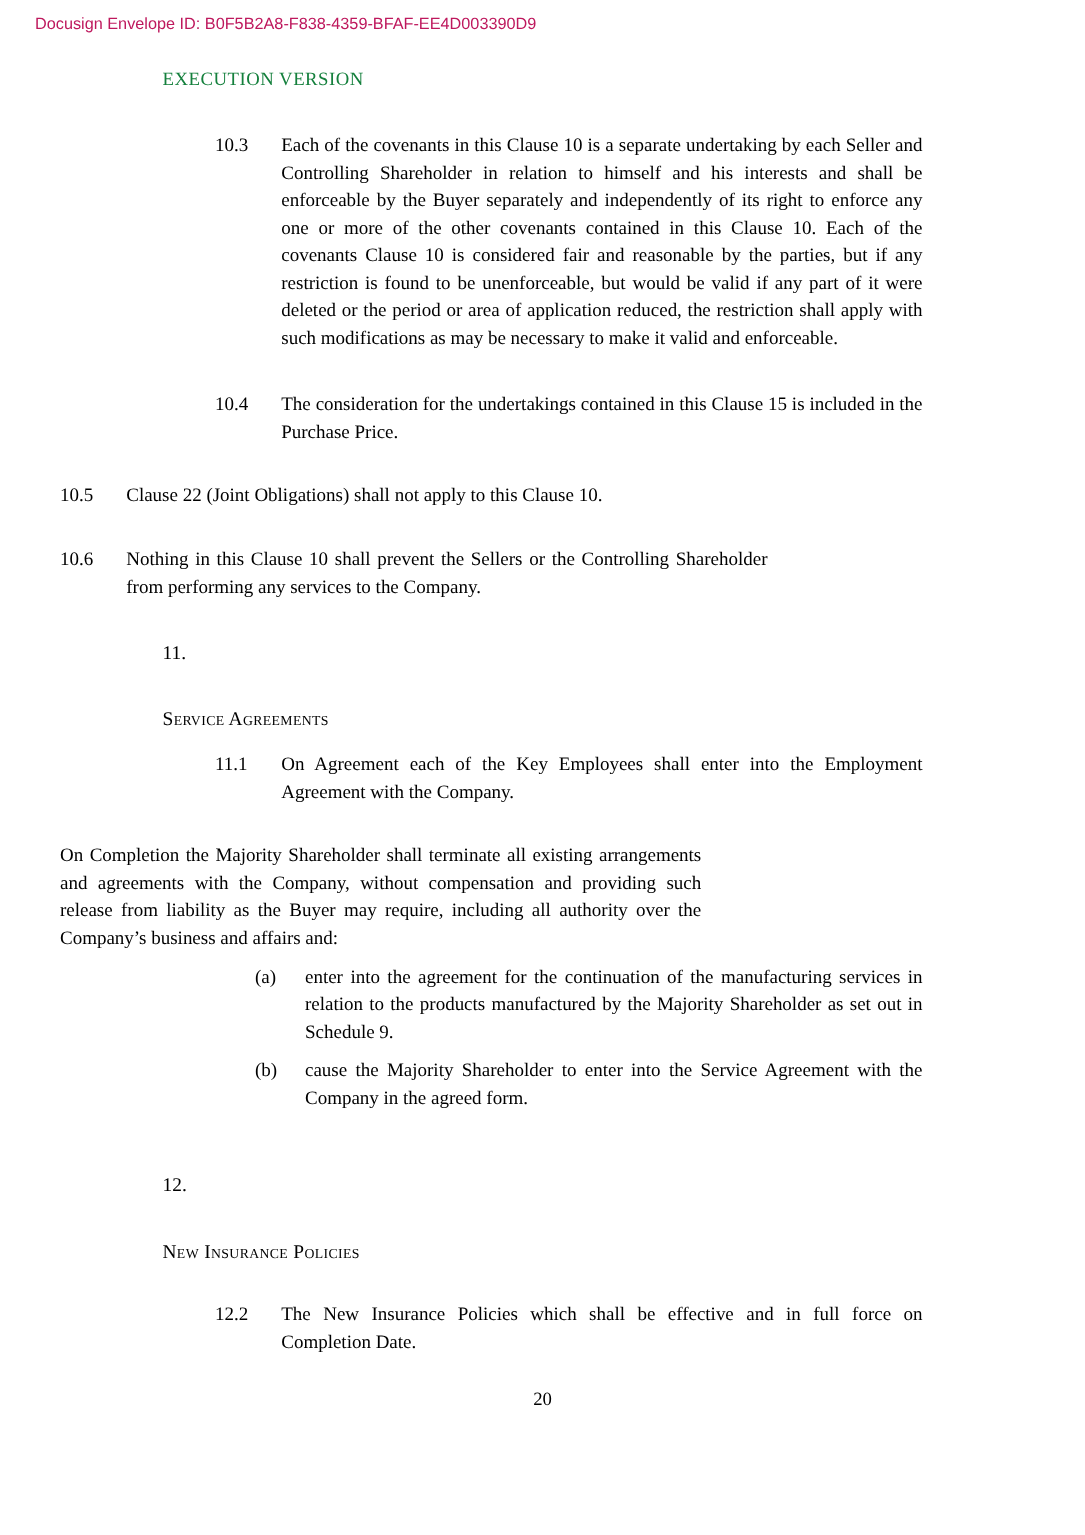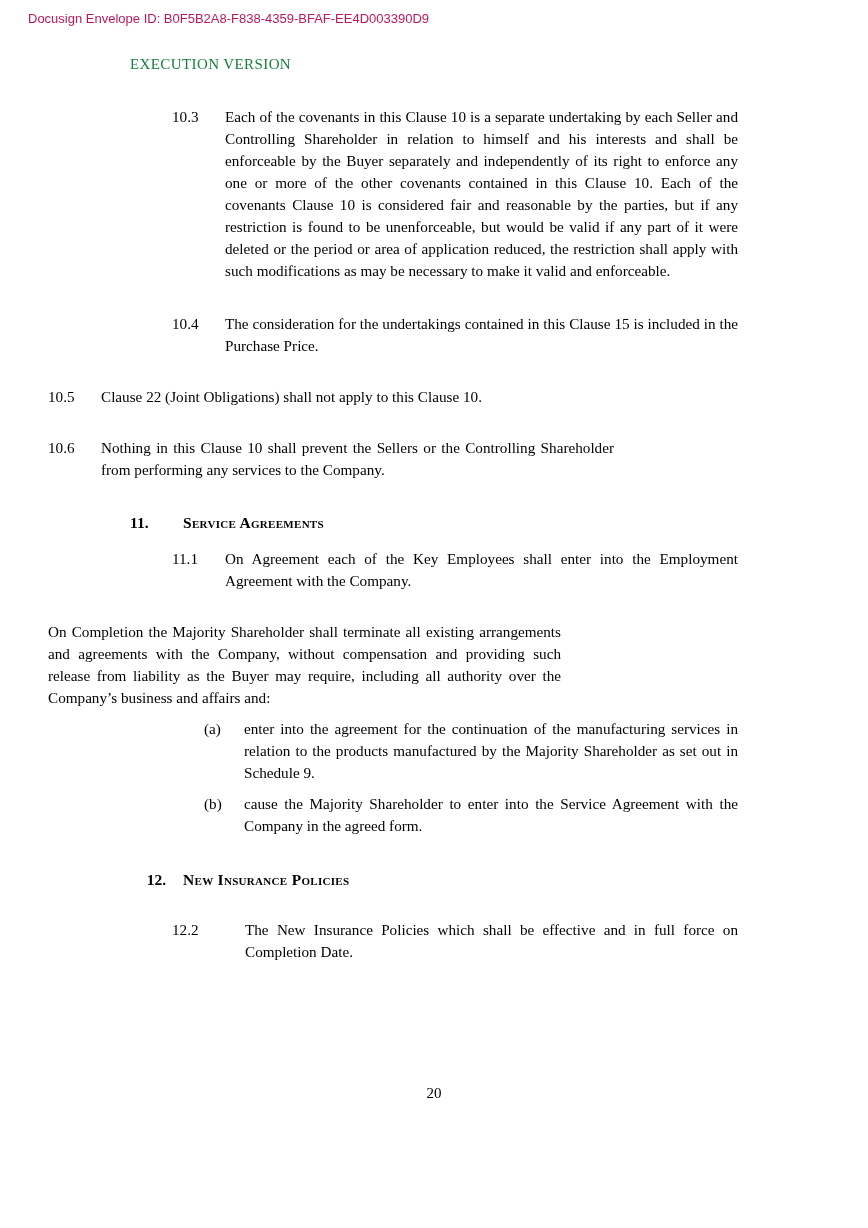--- a/index.html
+++ b/index.html
@@ -50,21 +50,22 @@
     width: 513px;
     text-align: justify;
     text-justify: inter-word;
   }
   .section-heading {
     display: flex;
     margin-left: 130px;
     width: 620px;
     font-size: 15.5px;
     line-height: 22px;
-    font-weight: bold;
+    font-weight: normal;
+    flex-direction: column;
   }
   .section-heading .snum {
     width: 53px;
     flex: 0 0 53px;
   }
   .section-heading .stitle {
     font-variant: small-caps;
     letter-spacing: 0.3px;
   }
   .subclause {
@@ -78,34 +79,34 @@
     width: 40px;
     flex: 0 0 40px;
   }
   .subclause .sbody {
     width: 494px;
     text-align: justify;
     text-justify: inter-word;
   }
   .page-number {
     position: absolute;
-    top: 1085px;
+    top: 1112px;
     left: 0;
     width: 868px;
     text-align: center;
     font-size: 15px;
   }
   
   .mt-first { margin-top: 106px; }
   .mt-31 { margin-top: 31px; }
   .mt-29 { margin-top: 29px; margin-left: 48px; }
   .mt-21 { margin-top: 14px; }
-  .mt-32 { margin-top: 32px; text-align: center; }
+  .mt-32 { margin-top: 48px; }
   .mt-22 { margin-top: 22px; }
-  .mt-28 { margin-top: 28px; gap: 20px; }
+  .mt-28 { margin-top: 28px; }
   .mt-9  { margin-top: 9px; }
 </style>
 </head>
 <body>
 
 <div class="page">
 
   <div class="docusign-bar">Docusign Envelope ID: B0F5B2A8-F838-4359-BFAF-EE4D003390D9</div>
 
   <div class="exec-version">EXECUTION VERSION</div>

